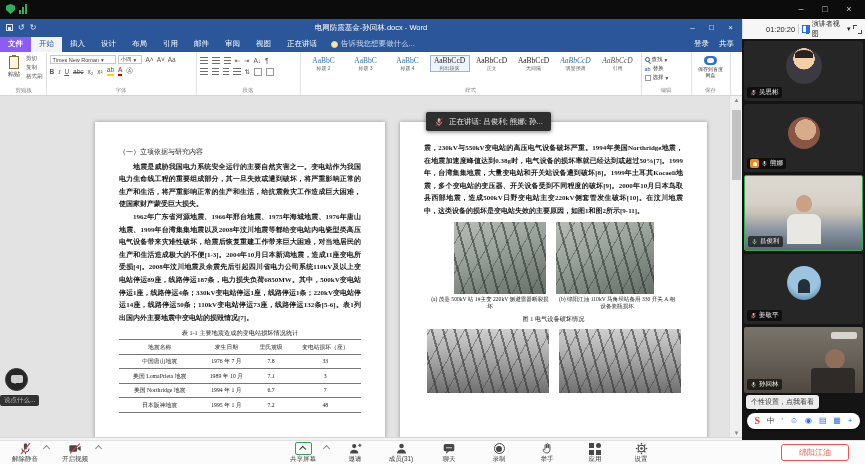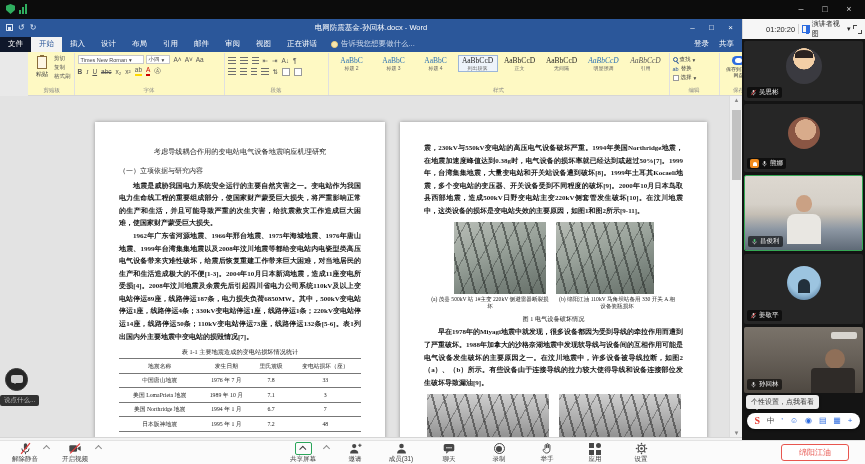--- a/index.html
+++ b/index.html
@@ -28,28 +28,28 @@
   .qat { display:flex; gap:5px; margin-left:6px; align-items:center; color:#dce6f5; font-size:8px; }
   .floppy { width:7px; height:7px; border:1px solid #dce6f5; position:relative; }
   .floppy::after { content:""; position:absolute; left:1px; bottom:0; width:3px; height:3px; background:#dce6f5; }
   .w-title .ttl { position:absolute; left:50%; transform:translateX(-50%); white-space:nowrap; }
   .w-title .wc { position:absolute; right:2px; display:flex; }
   .w-title .wc span { width:19px; text-align:center; font-size:8px; }
 
   .w-tabs { position:absolute; left:0; top:17px; width:742px; height:16px; background:#2b579a;
             display:flex; align-items:flex-end; color:#fff; font-size:7.5px; }
   .w-tabs .tab { padding:2px 8px 3px; }
-  .w-tabs .tab.file { background:#0f172a; }
+  .w-tabs .tab.file { background:#8b5cf6;font-weight:bold; }
   .w-tabs .tab.active { background:#f3f3f3; color:#2b579a; }
   .tellme { display:flex; align-items:center; gap:3px; color:#cdd9ec; padding:2px 6px 3px; }
   .bulb { width:7px; height:7px; border-radius:50%; border:1px solid #f3d27a; background:#f6e6b0; }
   .w-tabs .right { margin-left:auto; display:flex; gap:10px; padding:2px 8px 3px; align-items:center; }
 
-  .ribbon { position:absolute; left:0; top:33px; width:742px; height:44px; background:#fef9c3;
-            border-bottom:1px solid #d6d6d6; display:flex; padding:1px 2px 0;margin-left:28px; }
+  .ribbon { position:absolute; left:0; top:33px; width:742px; height:44px; background:#ffffff;
+            border-bottom:1px solid #d6d6d6; display:flex; padding:1px 2px 0; }
   .rgroup { position:relative; border-right:1px solid #e0e0e0; padding:2px 3px 8px; flex:0 0 auto; }
   .glabel { position:absolute; bottom:1px; left:0; right:0; text-align:center; font-size:5.5px; color:#8a8a8a; }
   .pastecol { display:flex; gap:3px; }
   .pastebig { display:flex; flex-direction:column; align-items:center; font-size:6px; color:#444; padding:1px 3px; }
   .clip { width:10px; height:13px; border:1px solid #8a6d3b; background:#fdf6e3; position:relative; margin-bottom:1px; }
   .clip::after { content:""; position:absolute; top:-2px; left:2px; width:4px; height:2px; background:#8a6d3b; }
   .minis { display:flex; flex-direction:column; justify-content:center; gap:2px; font-size:5.5px; color:#555; }
   .fontrow1 { display:flex; gap:2px; align-items:center; }
   .combo { border:1px solid #c8c8c8; background:#fff; font-size:5.5px; color:#444; padding:0 2px; height:9px;
            display:flex; align-items:center; gap:2px; white-space:nowrap; }
@@ -376,23 +376,22 @@
           <span>保存到百度网盘</span>
         </div>
         <div class="glabel">保存</div>
       </div>
     </div>
 
     <div class="canvas">
 
       <div class="page left">
         <div class="doc">
-          <div class="dtitle">考虑导线耦合作用的变电站电气设备地震响应机理研究</div>
           <div class="h1">（一）立项依据与研究内容</div>
-          <p>地震是威胁我国电力系统安全运行的主要自然灾害之一。变电站作为我国电力生命线工程的重要组成部分，使国家财产蒙受巨大损失，将严重影响正常的生产和生活，并且可能导致严重的次生灾害，给抗震救灾工作造成巨大困难，使国家财产蒙受巨大损失。</p>
+          <p>地震是威胁我国电力系统安全运行的主要自然灾害之一。变电站作为我国电力生命线工程的重要组成部分，其一旦失效或遭到破坏，将严重影响正常的生产和生活，将严重影响正常的生产和生活，给抗震救灾工作造成巨大困难，使国家财产蒙受巨大损失。</p>
           <p>1962年广东省河源地震、1966年邢台地震、1975年海城地震、1976年唐山地震、1999年台湾集集地震以及2008年汶川地震等都给变电站内电瓷型类高压电气设备带来灾难性破坏，给震后恢复重建工作带来巨大困难，对当地居民的生产和生活造成极大的不便[1-3]。2004年10月日本新潟地震，造成11座变电所受损[4]。2008年汶川地震及余震先后引起四川省电力公司系统110kV及以上变电站停运89座，线路停运187条，电力损失负荷6850MW。其中，500kV变电站停运1座，线路停运4条；330kV变电站停运1座，线路停运1条；220kV变电站停运14座，线路停运50条；110kV变电站停运73座，线路停运132条[5-6]。表1列出国内外主要地震中变电站的损毁情况[7]。</p>
           <div class="tcaption">表 1-1 主要地震造成的变电站损坏情况统计</div>
           <table class="dtab">
             <tbody>
                 <tr>
               <th>地震名称</th>
               <th>发生日期</th>
               <th>里氏震级</th>
               <th>变电站损坏（座）</th>
             </tr>
@@ -431,21 +430,20 @@
           <p style="text-indent:0;">震，230kV与550kV变电站的高压电气设备破坏严重。1994年美国Northridge地震，在地震加速度峰值达到0.38g时，电气设备的损坏率就已经达到或超过50%[7]。1999年，台湾集集地震，大量变电站和开关站设备遭到破坏[8]。1999年土耳其Kocaeli地震，多个变电站的变压器、开关设备受到不同程度的破坏[9]。2000年10月日本鸟取县西部地震，造成500kV日野变电站主变220kV侧套管发生破坏[10]。在汶川地震中，这类设备的损坏是变电站失效的主要原因，如图1和图2所示[9-11]。</p>
           <div class="figrow">
             <div class="ph" style="width:92px;height:72px;"></div>
             <div class="ph" style="width:98px;height:72px;"></div>
           </div>
           <div class="figcaps">
             <div>(a) 茂县 500kV 站 1#主变 220kV 侧避雷器断裂损坏</div>
             <div>(b) 绵阳江油 110kV 马角坝站备用 330 开关 A 相设备瓷瓶损坏</div>
           </div>
           <div class="figmain">图 1 电气设备破坏情况</div>
-          <p>早在1978年的Miyagi地震中就发现，很多设备都因为受到导线的牵拉作用而遭到了严重破坏。1988年加拿大的沙格奈湖地震中发现软导线与设备间的互相作用可能是电气设备发生破坏的主要原因之一。在汶川地震中，许多设备被导线拉断，如图2（a）、（b）所示。有些设备由于连接导线的拉力较大使得导线和设备连接部位发生破坏导致漏油[9]。</p>
           <div class="figrow" style="margin-top:5px;">
             <div class="ph bw" style="width:122px;height:64px;"></div>
             <div class="ph bw" style="width:122px;height:64px;"></div>
           </div>
         </div>
       </div>
 
       <div class="vscroll">
         <span class="arr" style="top:1px;">▲</span>
         <span class="thumb"></span>
@@ -463,20 +461,28 @@
         <span class="vico"></span>
         <span>−</span>
         <span class="zoomtrack">
             <i></i>
           </span>
         <span>+</span>
       </span>
     </div>
   </div>
 
+  <div class="speakpill">
+    <svg class="s" width="10" height="10" viewBox="0 0 16 16">
+      <rect x="6" y="2" width="4" height="7" rx="2" fill="#bbb"></rect>
+      <path d="M4 8a4 4 0 0 0 8 0M8 12v2.5" stroke="#bbb" fill="none" stroke-width="1.2"></path>
+      <line x1="3" y1="14" x2="13" y2="2" stroke="#e23b3b" stroke-width="1.6"></line>
+    </svg>
+    <span>正在讲话: 吕俊利; 熊娜; 孙...</span>
+  </div>
 
   <div class="chatfab">
       <span class="bub"></span>
     </div>
   <div class="saylabel">说点什么...</div>
 
   <div class="sidebar">
     <div class="sb-head">
       <span class="timer">01:20:20</span>
       <span class="sep"></span>

